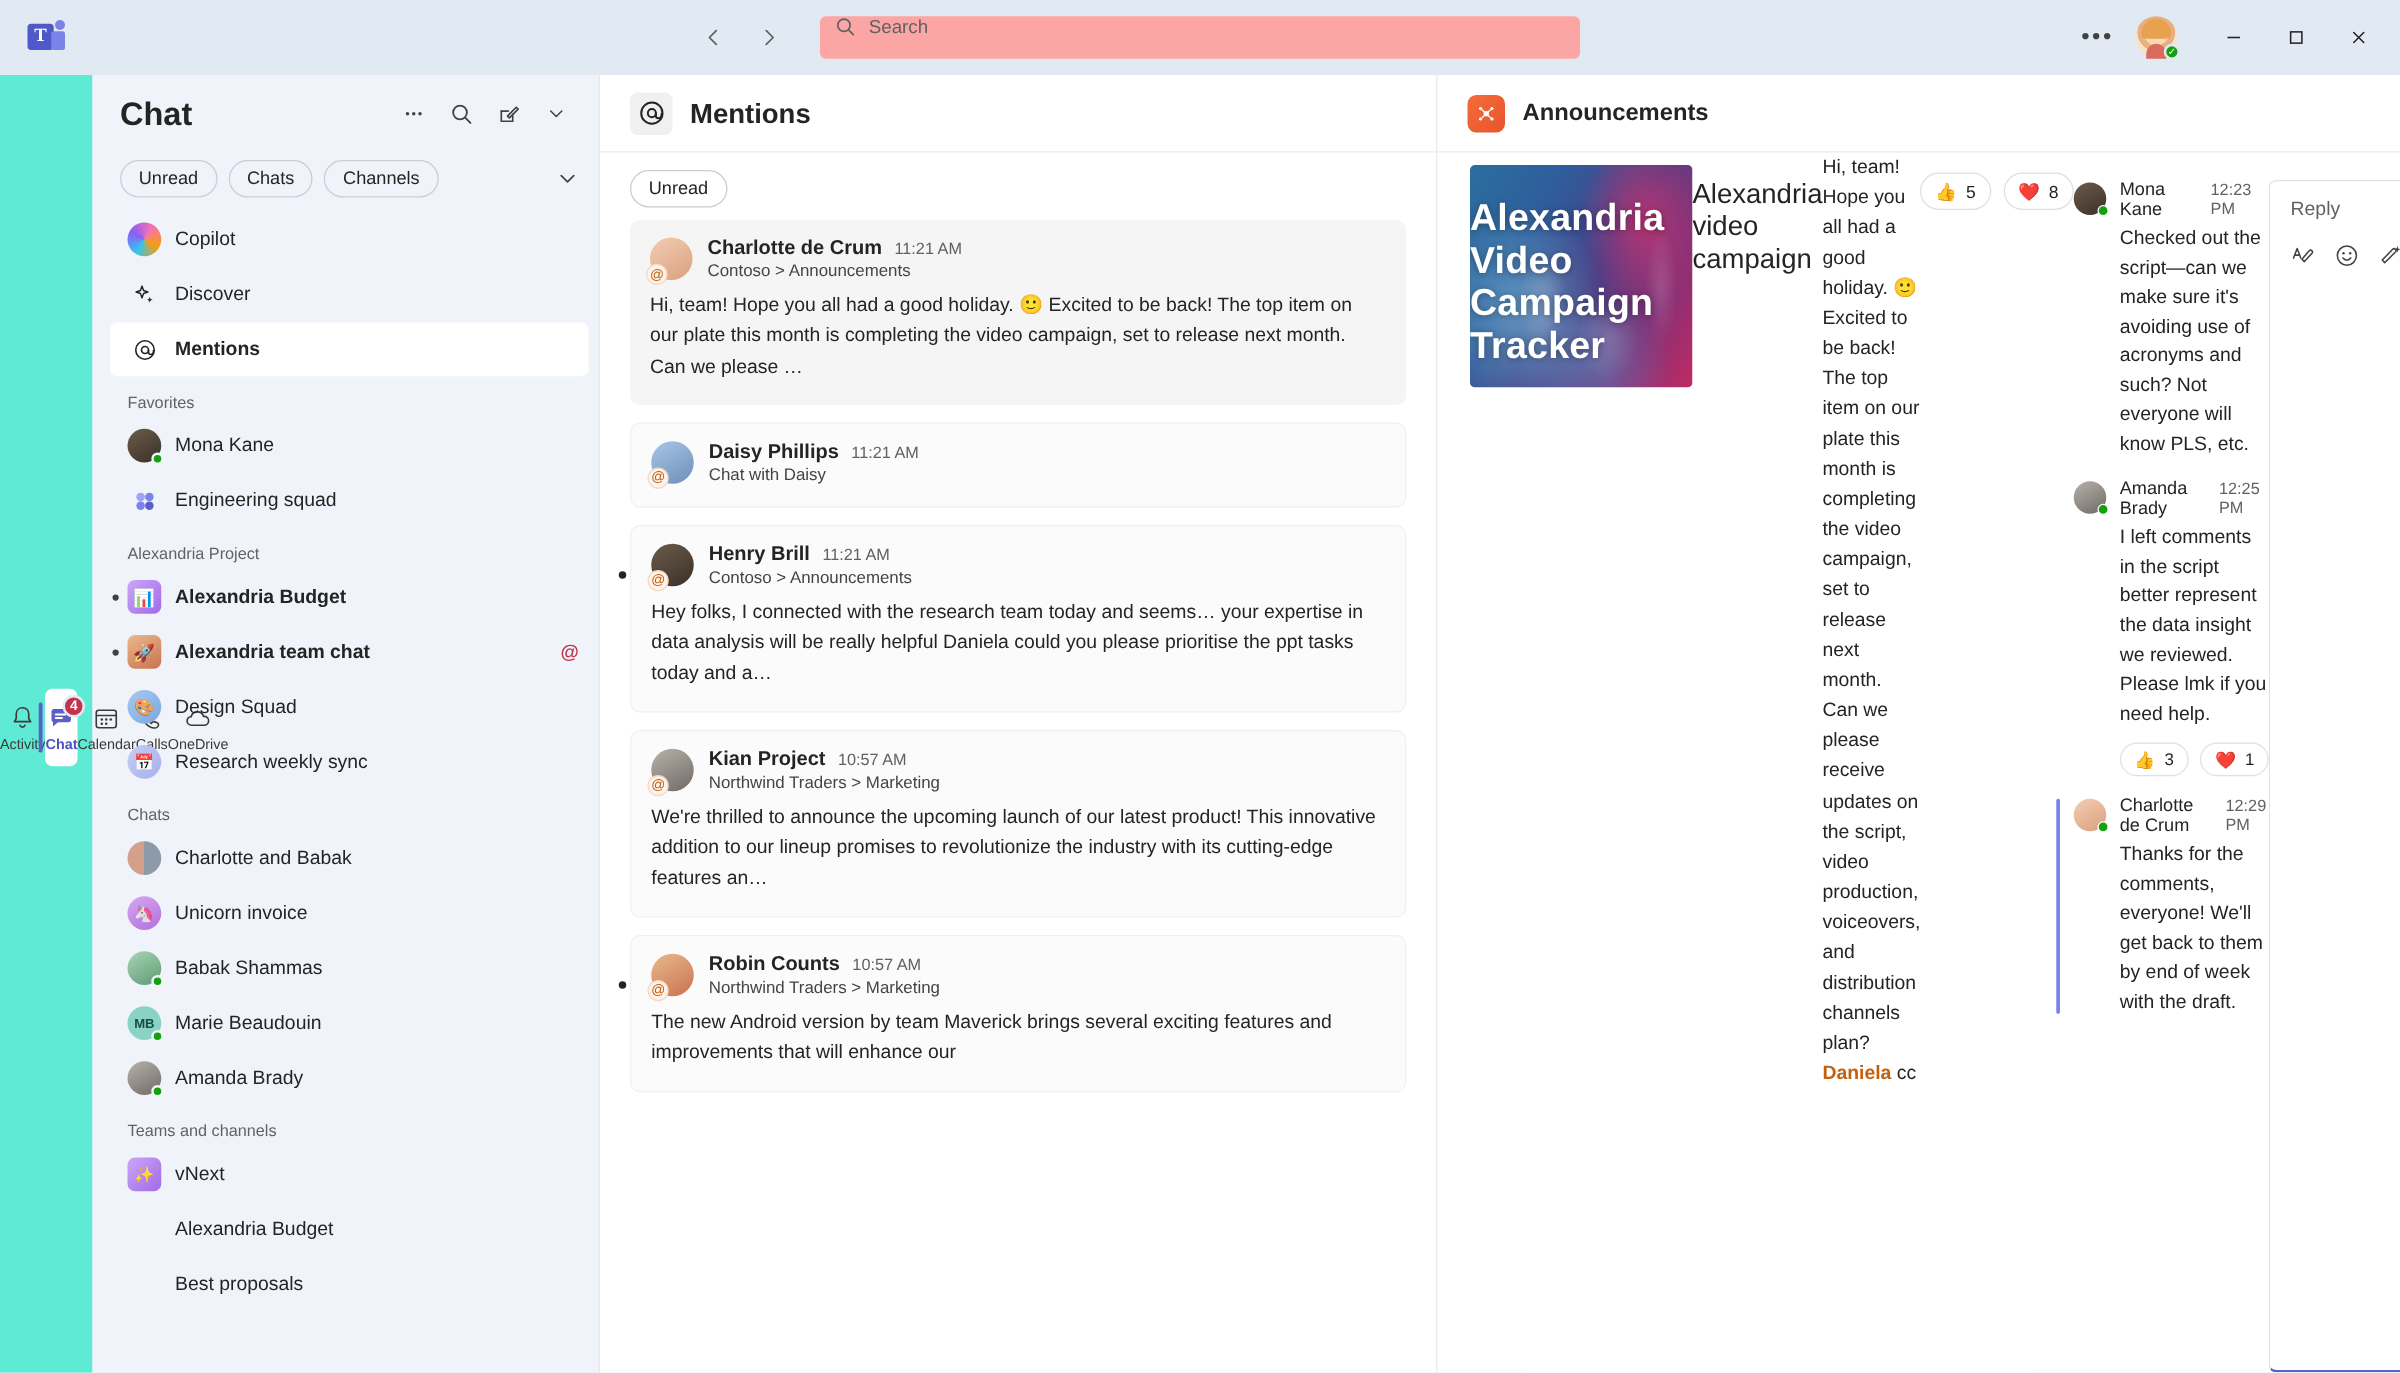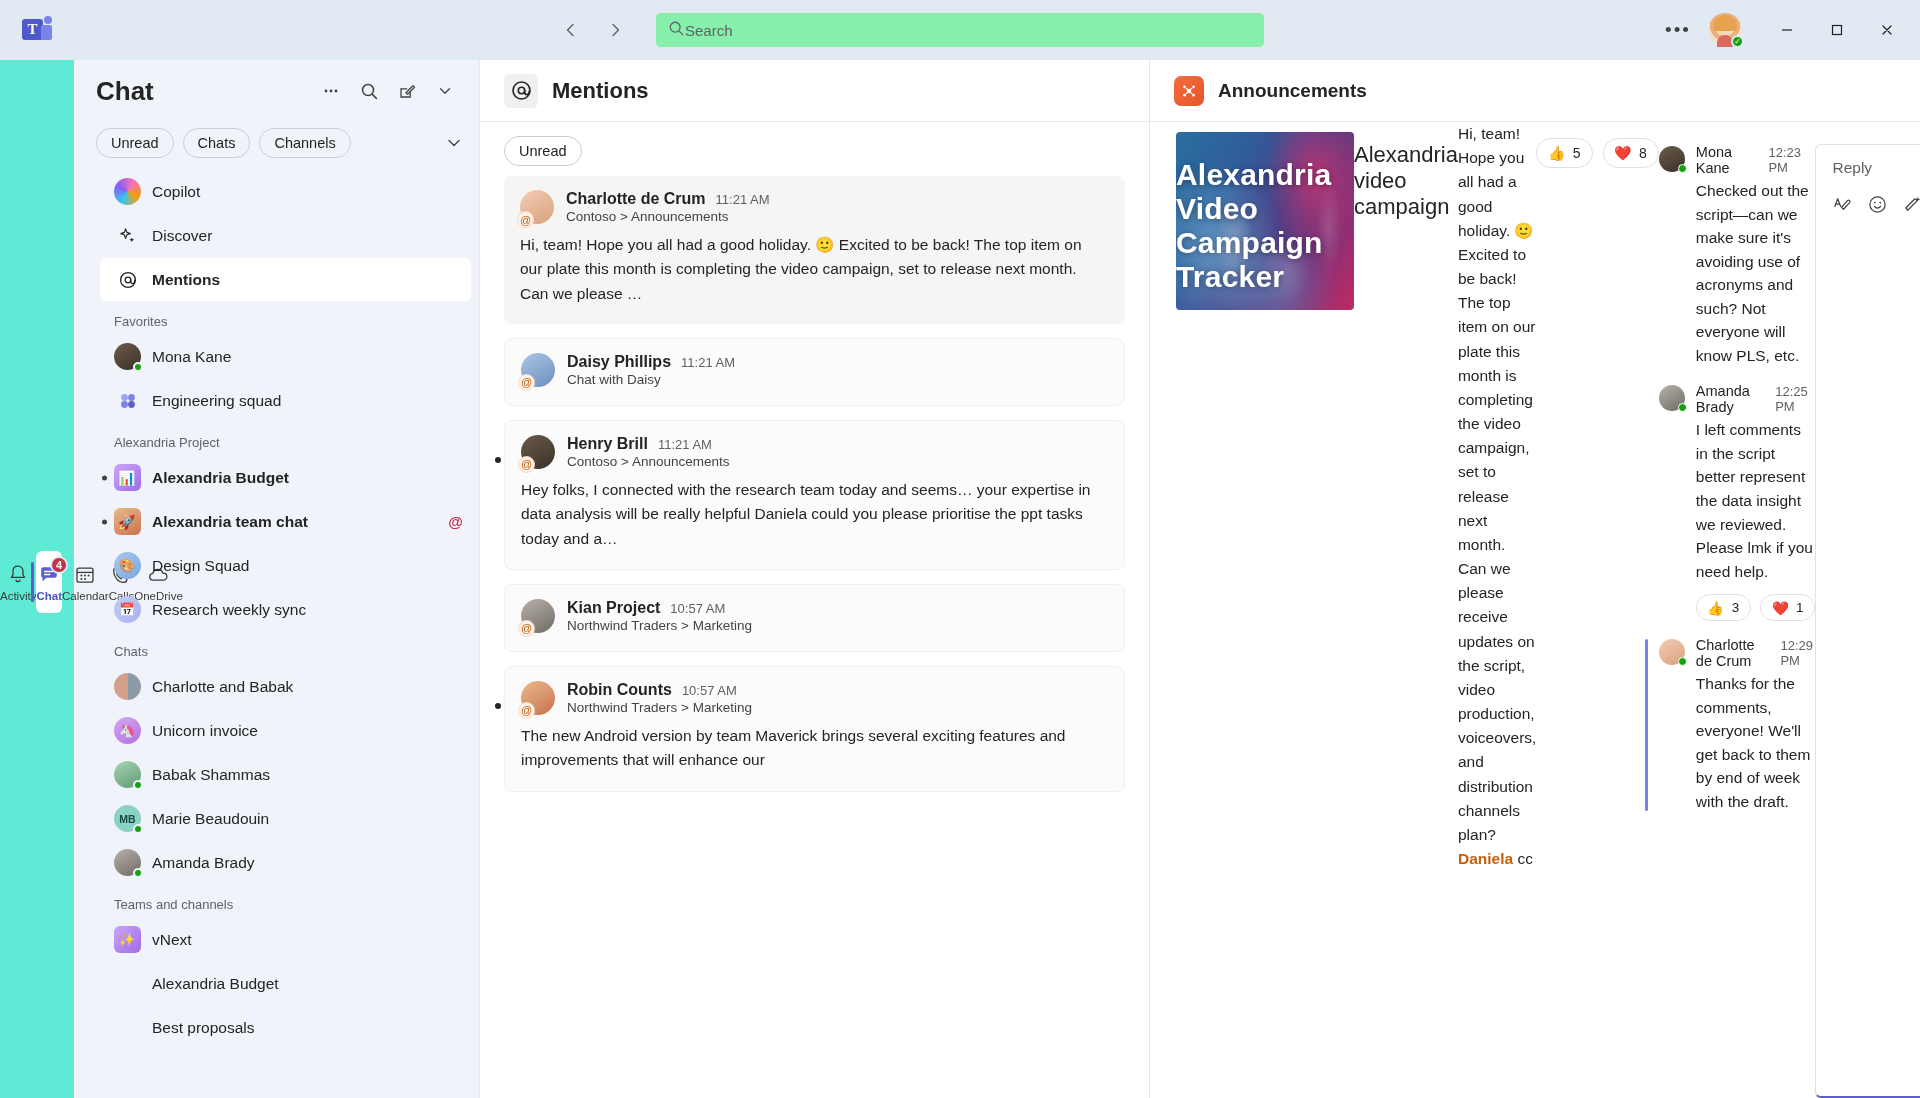--- a/index.html
+++ b/index.html
@@ -45,22 +45,22 @@
   .tb-nav { display: flex; gap: 10px; margin-left: 480px; }
   .tb-nav-btn {
     width: 34px; height: 34px; display: flex; align-items: center; justify-content: center;
     color: #616161; cursor: pointer; border-radius: 4px;
   }
   .searchwrap {
     position: absolute; left: 655px; width: 610px;
     height: 36px;
   }
   .searchbox {
-    width: 100%; height: 36px; background: #86efac; border-radius: 6px;
-    display: flex; align-items: center; padding: 0 12px; gap: 0;
+    width: 100%; height: 36px; background: #fca5a5; border-radius: 6px;
+    display: flex; align-items: flex-start; padding: 0 12px; gap: 10px;
     border: 1px solid #e6e6e6;
   }
   .searchbox .ph {
     font-size: 15px; color: #616161;
   }
   .tb-right {
     margin-left: auto; display: flex; align-items: center; gap: 4px;
     padding-right: 10px;
   }
   .tb-ellipsis {
@@ -156,21 +156,21 @@
   }
   .filters {
     display: flex; align-items: center; gap: 9px; padding: 6px 16px 12px 22px;
   }
   .pill {
     height: 30px; padding: 0 14px; border: 1px solid #c9ced6; border-radius: 16px;
     display: flex; align-items: center; font-size: 14.5px; color: #242424;
     background: transparent; cursor: pointer; white-space: nowrap;
   }
   .chev-right { margin-left: auto; color: #424242; cursor: pointer; display:flex; }
-  .cl-scroll { flex: 1; overflow: hidden; padding: 0 8px 0 26px; min-height: 0; }
+  .cl-scroll { flex: 1; overflow: hidden; padding: 0 8px 0 14px; min-height: 0; }
   .row {
     height: 43px; display: flex; align-items: center; gap: 11px;
     padding: 0 8px 0 14px; border-radius: 6px; cursor: pointer; position: relative;
     margin-bottom: 1px;
   }
   .row.sel { background: #fff; }
   .row .nm { font-size: 15.5px; color: #242424; white-space: nowrap; }
   .row.unread .nm { font-weight: bold; }
   .row.sel .nm { font-weight: bold; }
   .unread-dot {
@@ -681,20 +681,21 @@
               <div class="c-at">@</div>
             </div>
             <div class="c-meta">
               <div class="c-l1">
                 <span class="c-name">Kian Project</span>
                 <span class="c-time">10:57 AM</span>
               </div>
               <div class="c-loc">Northwind Traders &gt; Marketing</div>
             </div>
           </div>
+          <div class="c-body">We're thrilled to announce the upcoming launch of our latest product! This innovative addition to our lineup promises to revolutionize the industry with its cutting-edge features an…</div>
         </div>
 
         <div class="card white">
           <div class="udot"></div>
           <div class="c-head">
             <div class="c-av circ-warm">
               <div class="c-at">@</div>
             </div>
             <div class="c-meta">
               <div class="c-l1">

